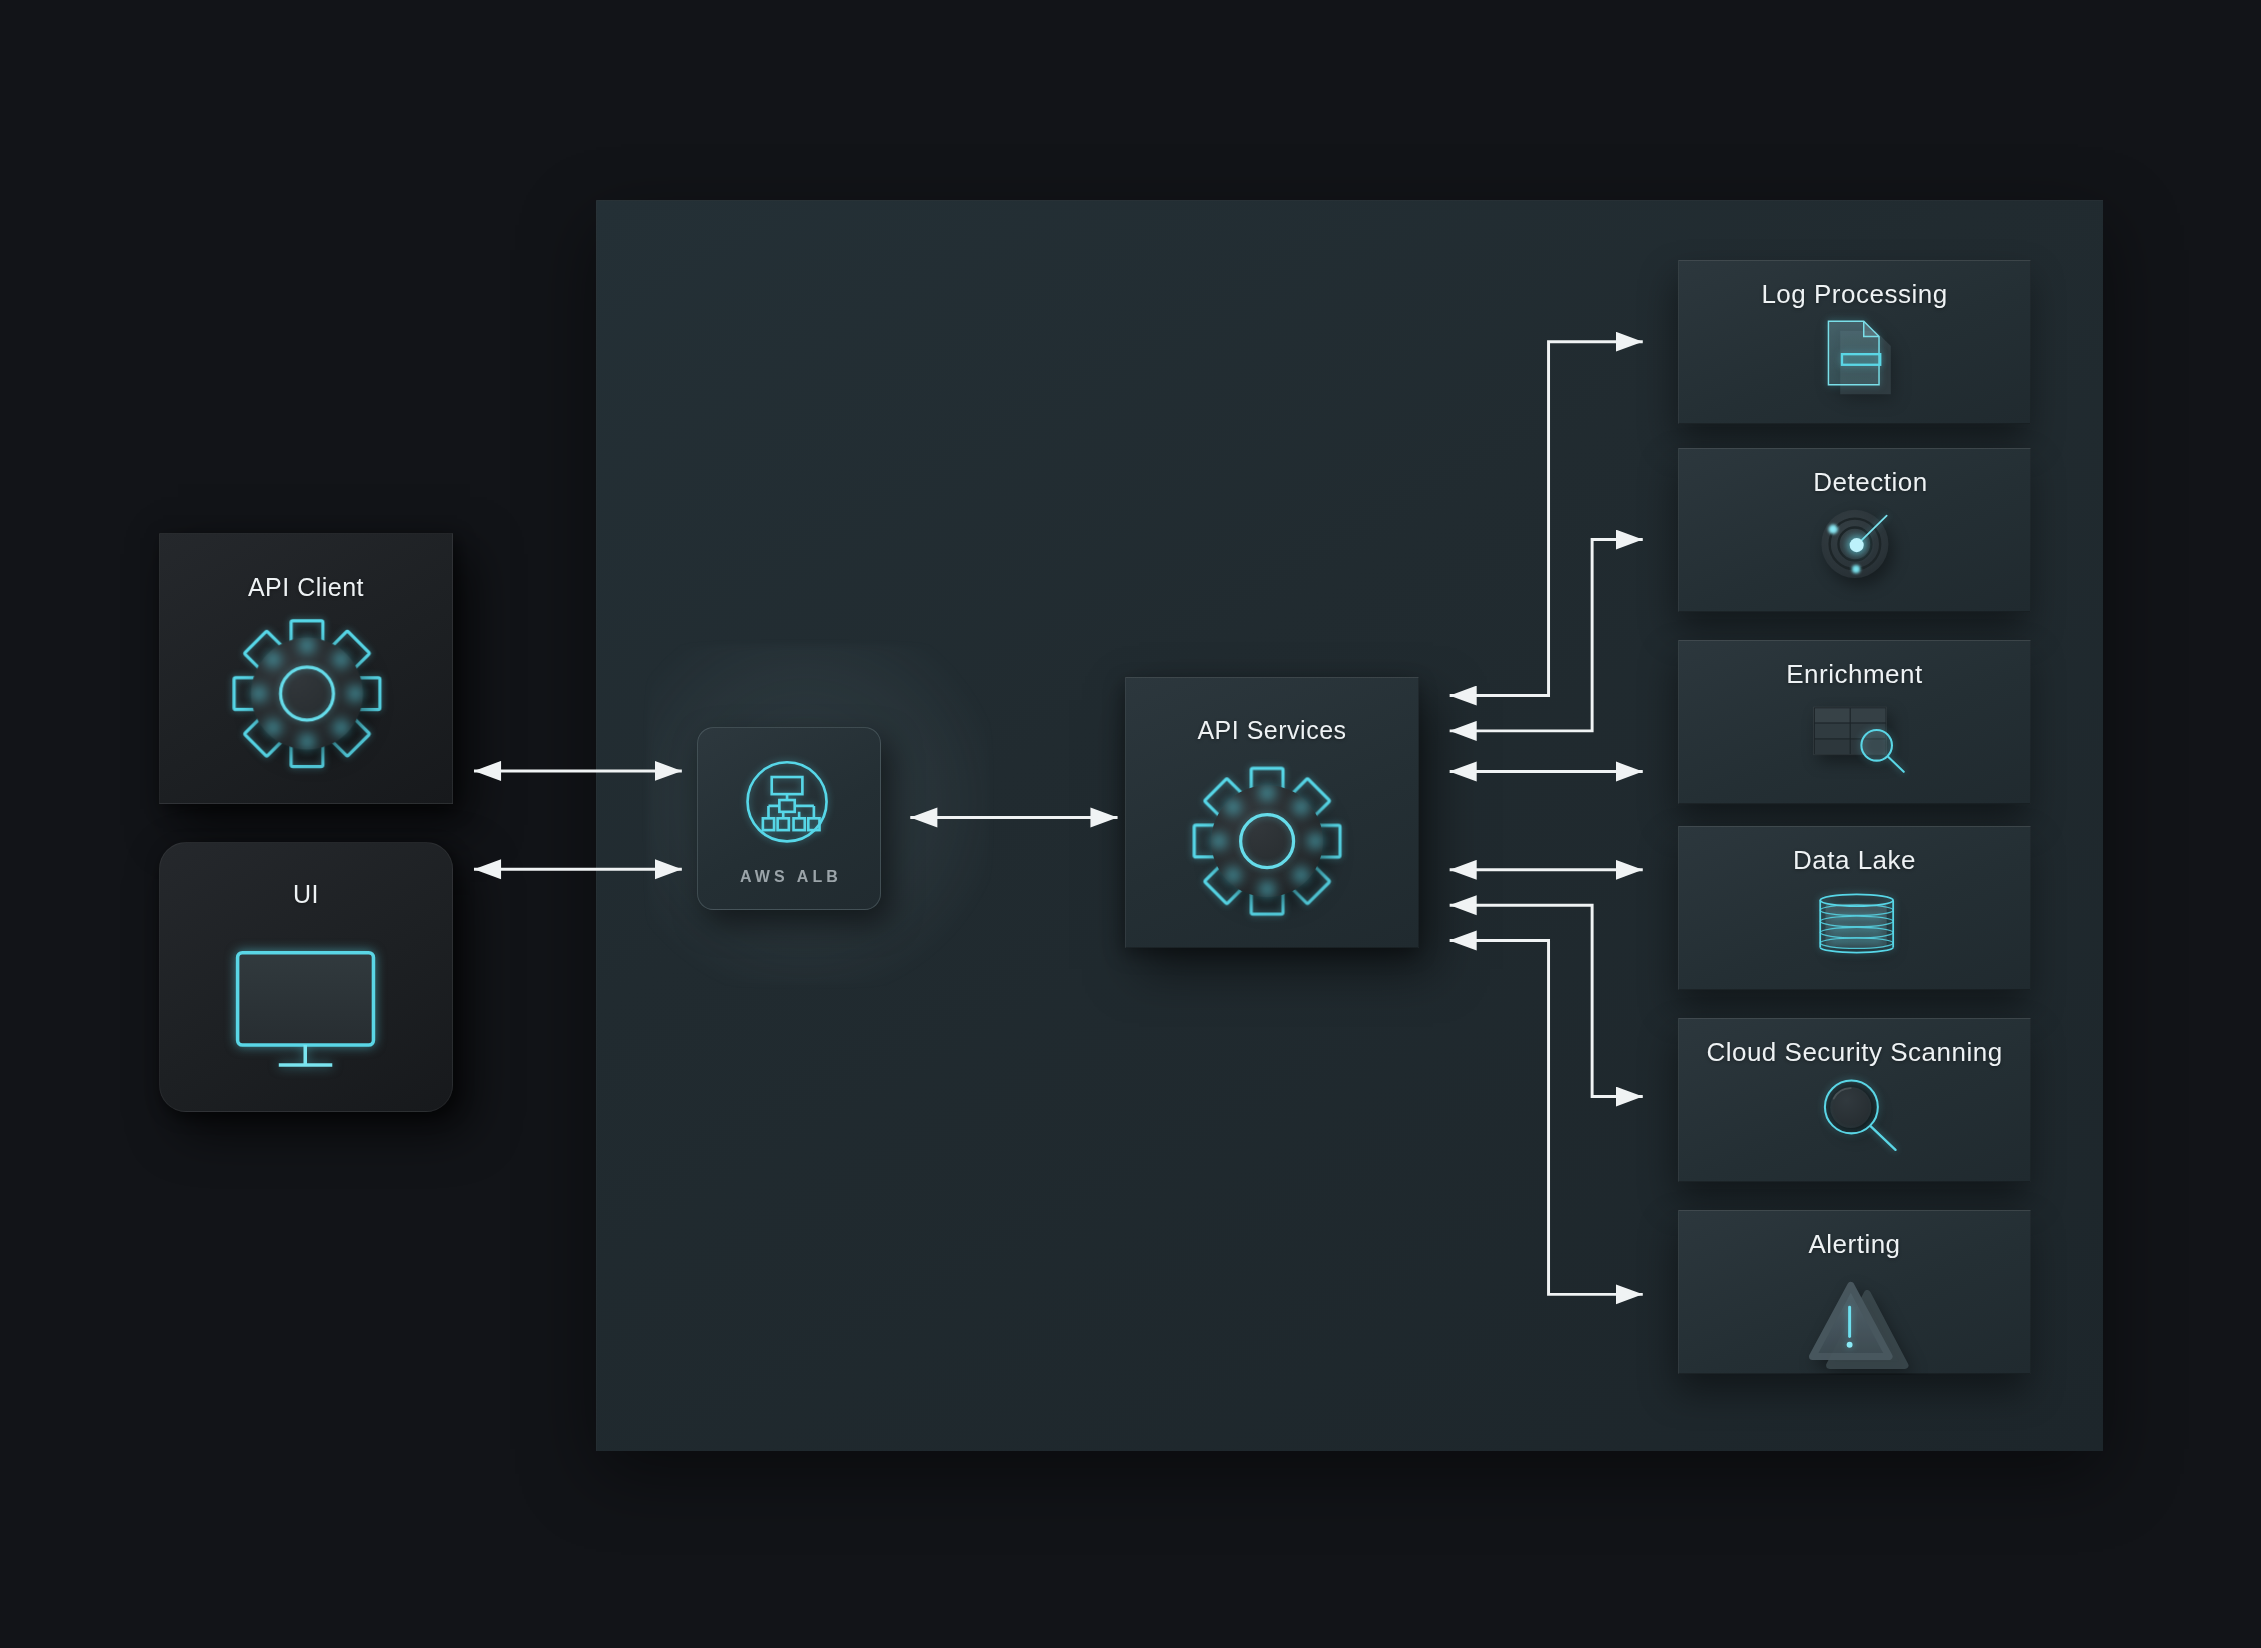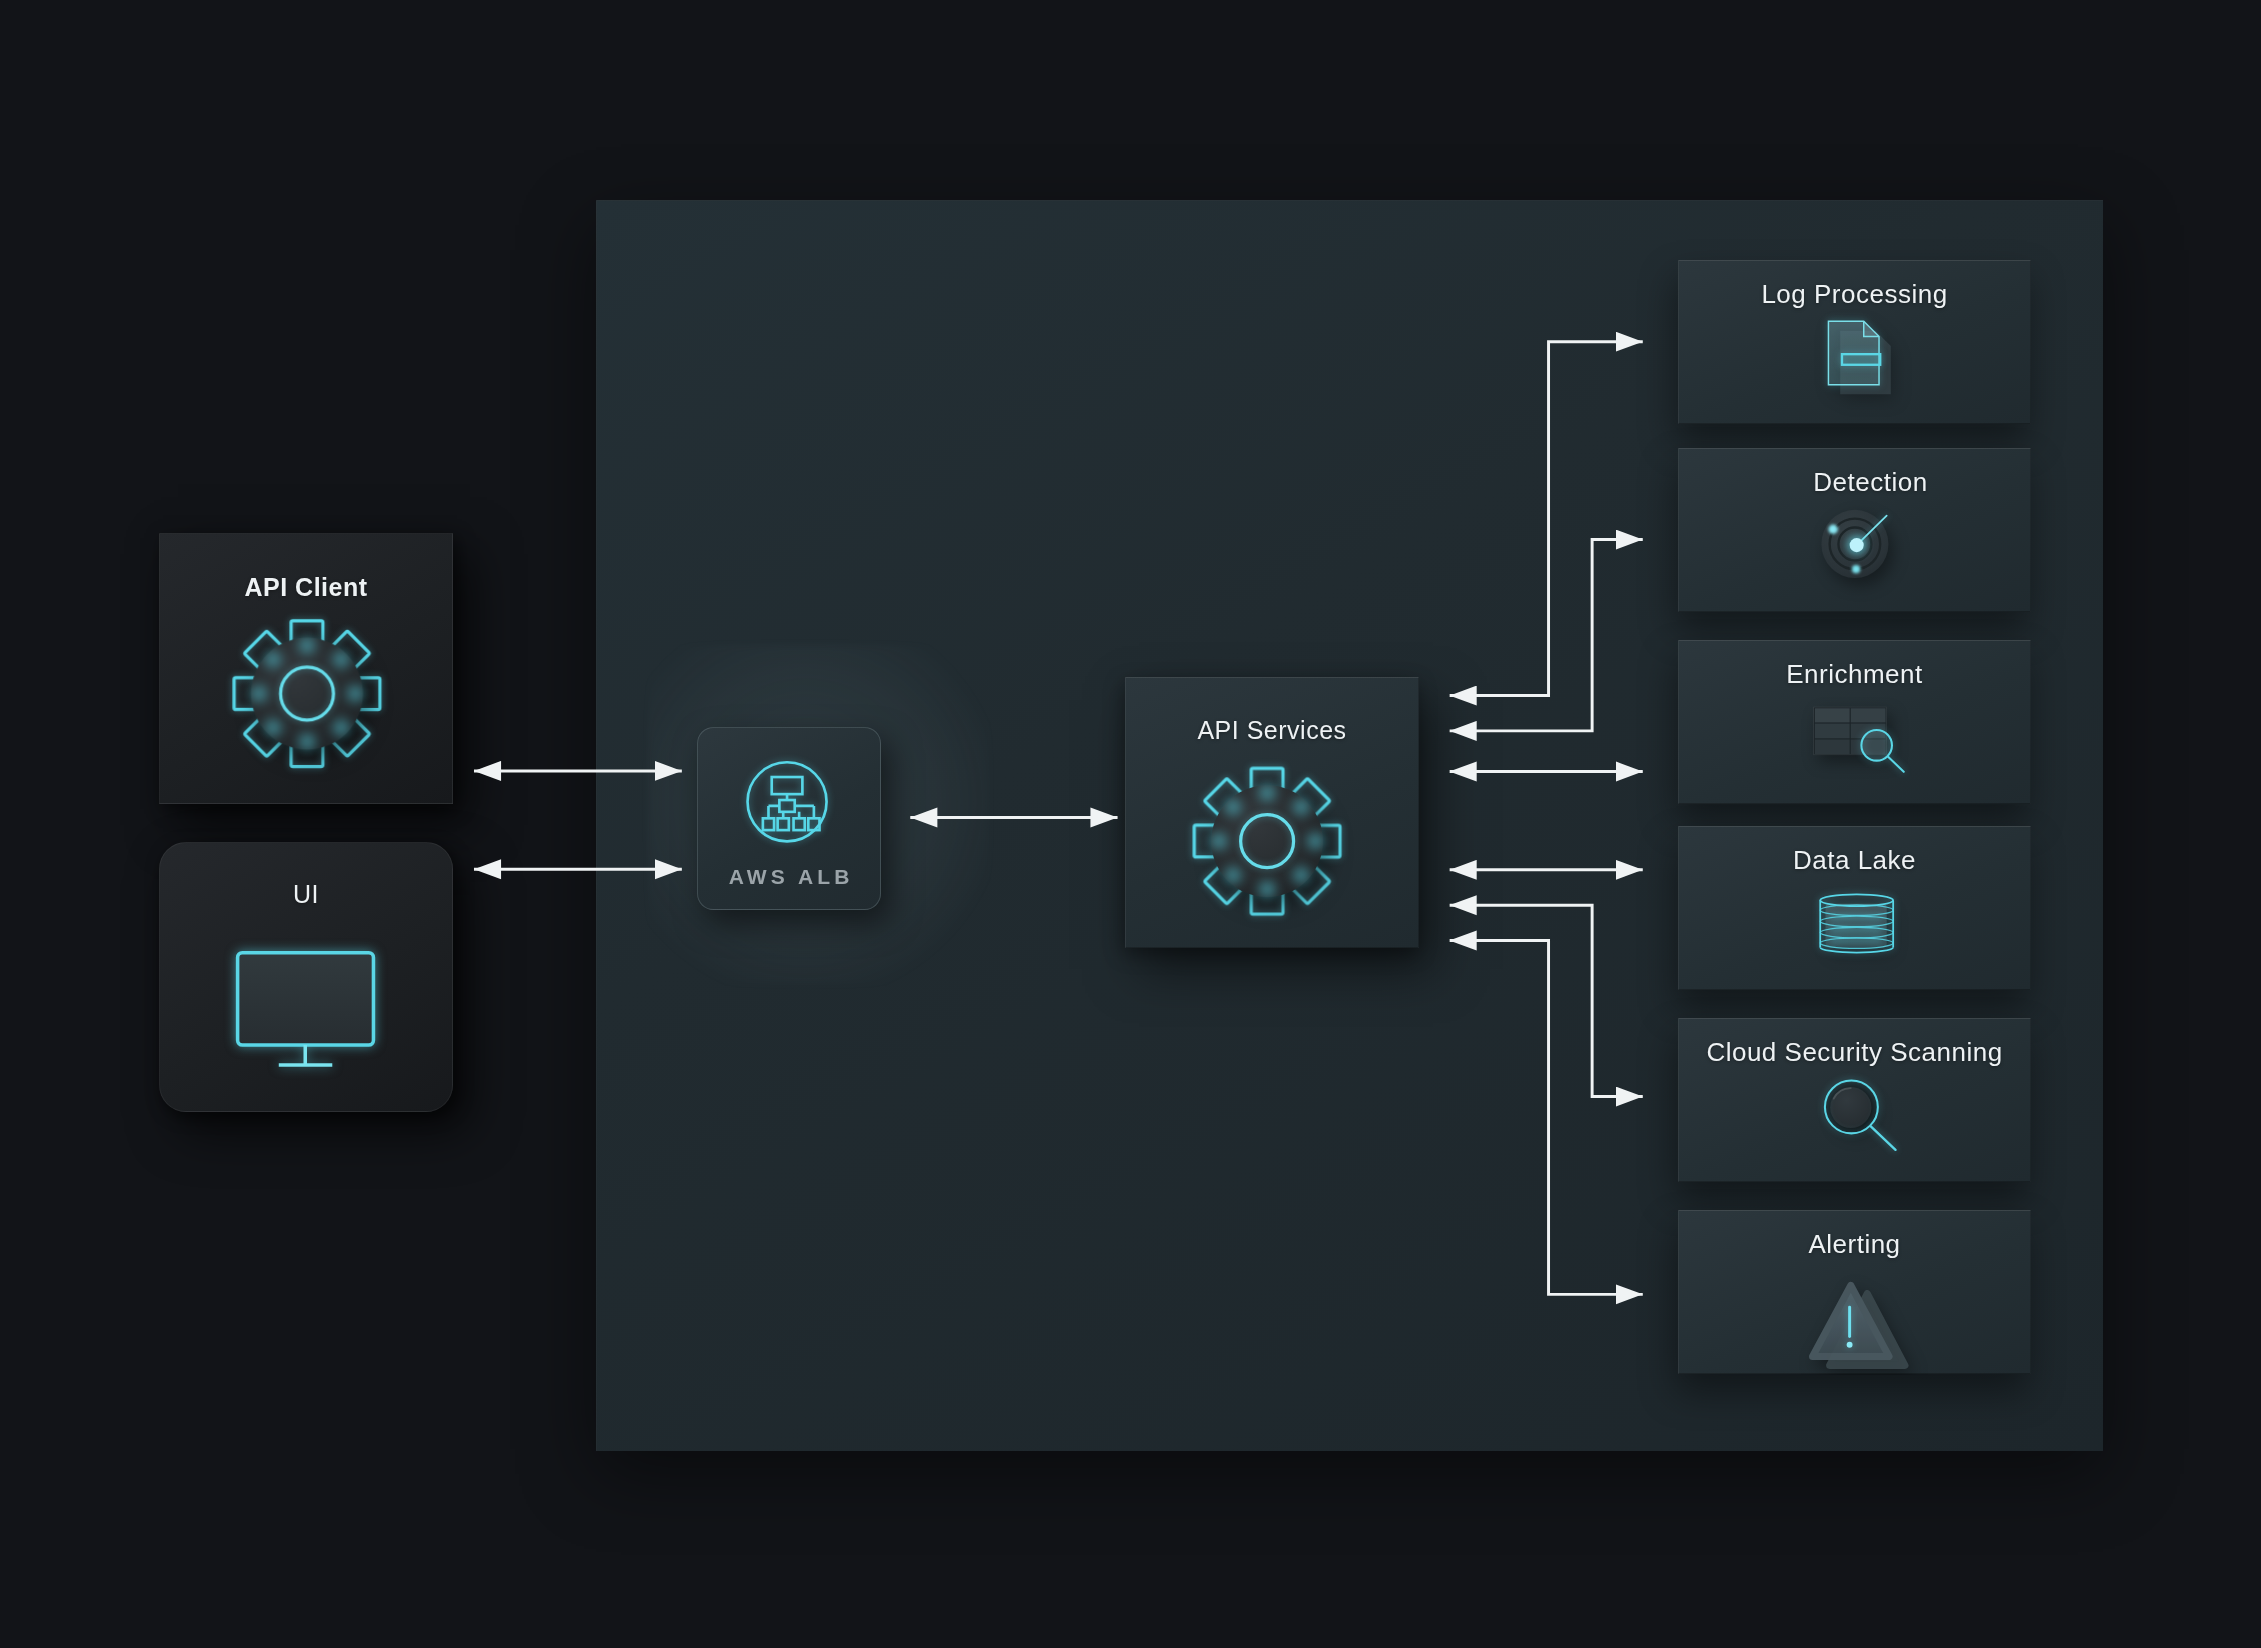--- a/index.html
+++ b/index.html
@@ -23,21 +23,21 @@
     border-right:0.6px solid rgba(0,0,0,.25);
     border-bottom:0.6px solid rgba(0,0,0,.35);
     box-shadow:-3.5px 17.7px 35px rgba(0,0,0,.42);}
   .big-shadow{box-shadow:14px 22.4px 47px rgba(0,0,0,.5), -2.4px 5.9px 17.7px rgba(0,0,0,.35);}
 
   .node-label{position:absolute;left:0;width:100%;text-align:center;color:#eef2f4;
     font-size:25px;line-height:28px;font-weight:500;letter-spacing:0.5px;
     text-shadow:0 1.2px 3.5px rgba(0,0,0,.35);}
   .service-label{font-size:26px;line-height:26px;}
   .alb-label{position:absolute;left:0;width:100%;text-align:center;color:#9ba4a9;
-    font-size:21px;line-height:20px;font-weight:700;letter-spacing:4.1px;text-indent:4.1px;}
+    font-size:16px;line-height:20px;font-weight:700;letter-spacing:4.1px;text-indent:4.1px;}
 
   .alb-box{border-radius:16.5px;
     background:linear-gradient(150deg,#2d383e 0%,#242f34 55%,#212b30 100%);
     border:0.9px solid rgba(170,190,198,.22);
     box-shadow:8.2px 13px 29.4px rgba(0,0,0,.5);}
   .alb-glow{position:absolute;left:648px;top:645px;width:342px;height:340px;border-radius:23.6px;
     background:radial-gradient(circle at 46% 46%, rgba(140,168,176,.12) 0%, rgba(140,168,176,.055) 52%, rgba(140,168,176,0) 78%);
     filter:blur(3.5px);}
 
   .node-svg{position:absolute;left:0;top:0;}
@@ -122,21 +122,21 @@
     <marker id="ah-s" markerUnits="userSpaceOnUse" markerWidth="48" markerHeight="36" refX="0" refY="17" orient="auto">
       <path d="M46,0 L0,17 L46,34 Z" fill="#f0f3f4"></path>
     </marker>
   </defs>
 </svg>
 
 <div class="panel"></div>
 <div class="alb-glow"></div>
 
 <div class="node dark-node" style="left:159px;top:533px;width:294px;height:271px;">
-  <div class="node-label" style="top:39px;font-weight:bold;">API Client</div>
+  <div class="node-label" style="top:39px;">API Client</div>
   <svg class="node-svg" width="294" height="271" viewBox="0 0 500 460">
     <use href="#gearShape" transform="translate(250,271)"></use>
   </svg>
 </div>
 
 <div class="node dark-node" style="left:159px;top:842px;width:294px;height:270px;border-radius:27px;">
   <div class="node-label" style="top:37px;">UI</div>
   <svg class="node-svg" width="294" height="270" viewBox="0 0 500 458">
     <g class="glowline">
       <rect x="132" y="186" width="231" height="157" rx="8" fill="url(#screenGrad)" stroke="#5ad6e6" stroke-width="6"></rect>

